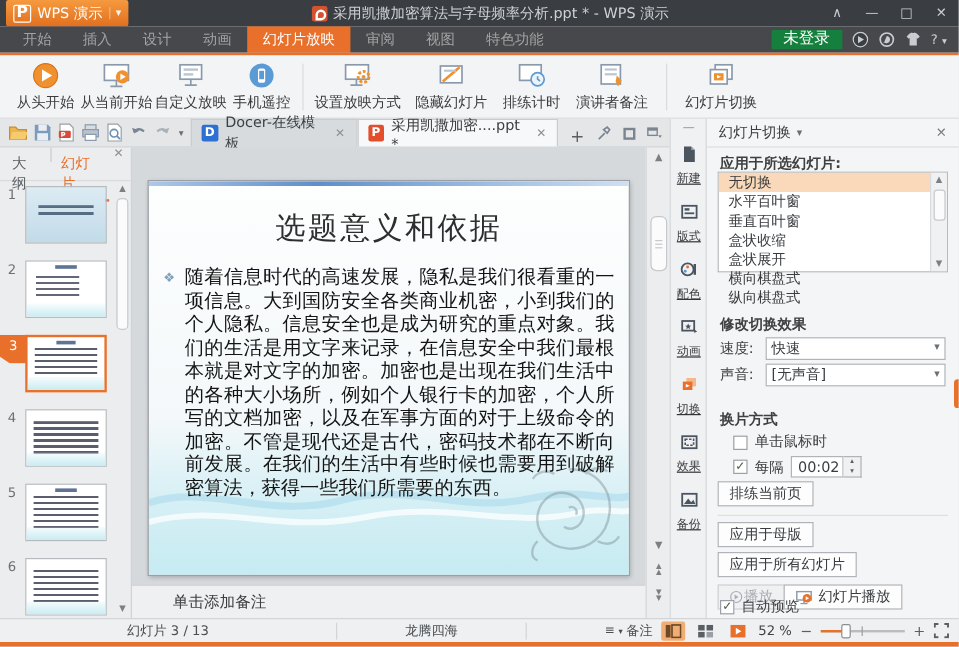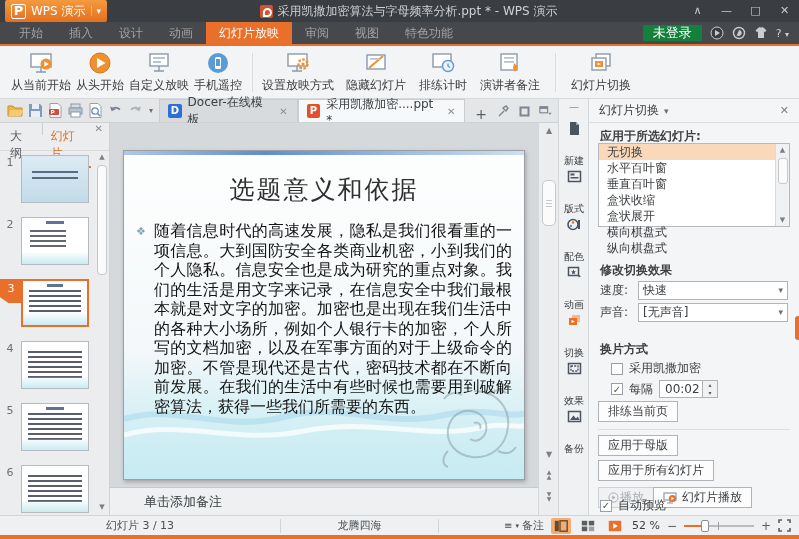--- a/index.html
+++ b/index.html
@@ -94,21 +94,21 @@
   
   .vscroll { position:absolute; left:538px; top:123px; width:20px; bottom:24px; background:#ebedef; border-left:1px solid #d5d8da; }
   .vs-btn { position:absolute; left:0; width:20px; text-align:center; font-size:8px; color:#7b8085; cursor:pointer; }
   .vs-thumb { position:absolute; left:3px; top:57px; width:14px; height:46px; background:#fbfbfc; border:1px solid #c5c9cc; border-radius:5px; cursor:pointer; }
   .vs-thumb:after { content:""; position:absolute; left:3px; right:3px; top:19px; height:1px; background:#c5c9cc; box-shadow:0 3px 0 #c5c9cc,0 6px 0 #c5c9cc; }
   .vs-dbl { position:absolute; left:0; width:20px; text-align:center; font-size:6px; line-height:5px; color:#7b8085; cursor:pointer; }
 
   
   .launcher { position:absolute; left:558px; top:99px; width:30px; bottom:24px; background:#f0f1f3; border-left:1px solid #d5d8da; }
   .ln-hide { position:absolute; top:2px; left:0; width:30px; text-align:center; color:#8a8f93; font-size:10px; cursor:pointer; }
-  .ln-item { position:absolute; left:0; width:30px; display:flex; flex-direction:column; align-items:center; gap:18px; cursor:pointer; }
+  .ln-item { position:absolute; left:0; width:30px; display:flex; flex-direction:column; align-items:center; gap:6px; cursor:pointer;text-decoration:underline; }
   .ln-item .lbl { font-size:10px; color:#3c4043; writing-mode:horizontal-tb; }
   .ln-item svg { width:15px; height:15px; }
   .ln-item.active .lbl { color:#3c4043; }
 
   
   .panel { position:absolute; left:588px; top:99px; right:0; bottom:24px; background:#f4f5f6; border-left:1px solid #d5d8da; font-size:12px; }
   .pn-header { position:absolute; top:0; left:0; right:0; height:24px; border-bottom:1px solid #dcdee0; display:flex; align-items:center; padding:0 10px; gap:5px; color:#3c4043; }
   .pn-caret { font-size:9px; color:#6b7074; }
   .pn-close { margin-left:auto; color:#7b8085; font-size:11px; cursor:pointer; }
   .pn-label { position:absolute; left:11px; color:#404040;font-weight:bold; }
@@ -200,35 +200,35 @@
       </svg>
     <span class="help-cluster">
       <span>?</span>
       <span class="help-caret">▾</span>
     </span>
   </div>
 </div>
 
 <div class="ribbon">
   <div class="rb-group">
+    <div class="rb-btn narrow">
+      <svg viewBox="0 0 26 24">
+          <circle cx="13" cy="12" r="10" fill="#f0912f" stroke="#d9731a"></circle>
+          <path d="M10 7 L18.5 12 L10 17 Z" fill="#fff"></path>
+        </svg>
+      <span class="lbl">从头开始</span>
+    </div>
     <div class="rb-btn">
       <svg viewBox="0 0 26 24">
           <rect x="3" y="3" width="20" height="13" fill="#fff" stroke="#8a9aac" stroke-width="1.4"></rect>
           <path d="M13 16 V21 M8 21 H18" stroke="#8a9aac" stroke-width="1.4"></path>
           <circle cx="18" cy="13" r="5.5" fill="#f0912f"></circle>
           <path d="M16.3 10.3 L20.8 13 L16.3 15.7 Z" fill="#fff"></path>
         </svg>
       <span class="lbl">从当前开始</span>
-    </div>
-    <div class="rb-btn narrow">
-      <svg viewBox="0 0 26 24">
-          <circle cx="13" cy="12" r="10" fill="#f0912f" stroke="#d9731a"></circle>
-          <path d="M10 7 L18.5 12 L10 17 Z" fill="#fff"></path>
-        </svg>
-      <span class="lbl">从头开始</span>
     </div>
     <div class="rb-btn">
       <svg viewBox="0 0 26 24">
           <rect x="4" y="3" width="18" height="12" fill="#fff" stroke="#8a9aac" stroke-width="1.4"></rect>
           <rect x="7" y="6" width="12" height="2" fill="#b9c6d2"></rect>
           <rect x="7" y="10" width="8" height="2" fill="#b9c6d2"></rect>
           <path d="M13 15 V20 M8 20 H18" stroke="#8a9aac" stroke-width="1.4"></path>
         </svg>
       <span class="lbl">自定义放映</span>
     </div>
@@ -551,21 +551,21 @@
       <span>[无声音]</span>
       <span class="sel-caret">▾</span>
     </div>
   </div>
 
 
   <span class="pn-label" style="top:242px">换片方式</span>
 
   <div class="chk-row" style="top:261px; left:22px">
     <span class="chk"></span>
-    <span>采用凯撒加密</span>
+    <span>单击鼠标时</span>
   </div>
 
   <div class="chk-row" style="top:281px; left:22px">
     <span class="chk">
         <span>✓</span>
       </span>
     <span>每隔</span>
     <span class="num-input">00:02</span>
       <span class="spinner" style="margin-left:-6px">
         <span class="spin-b">▴</span>

